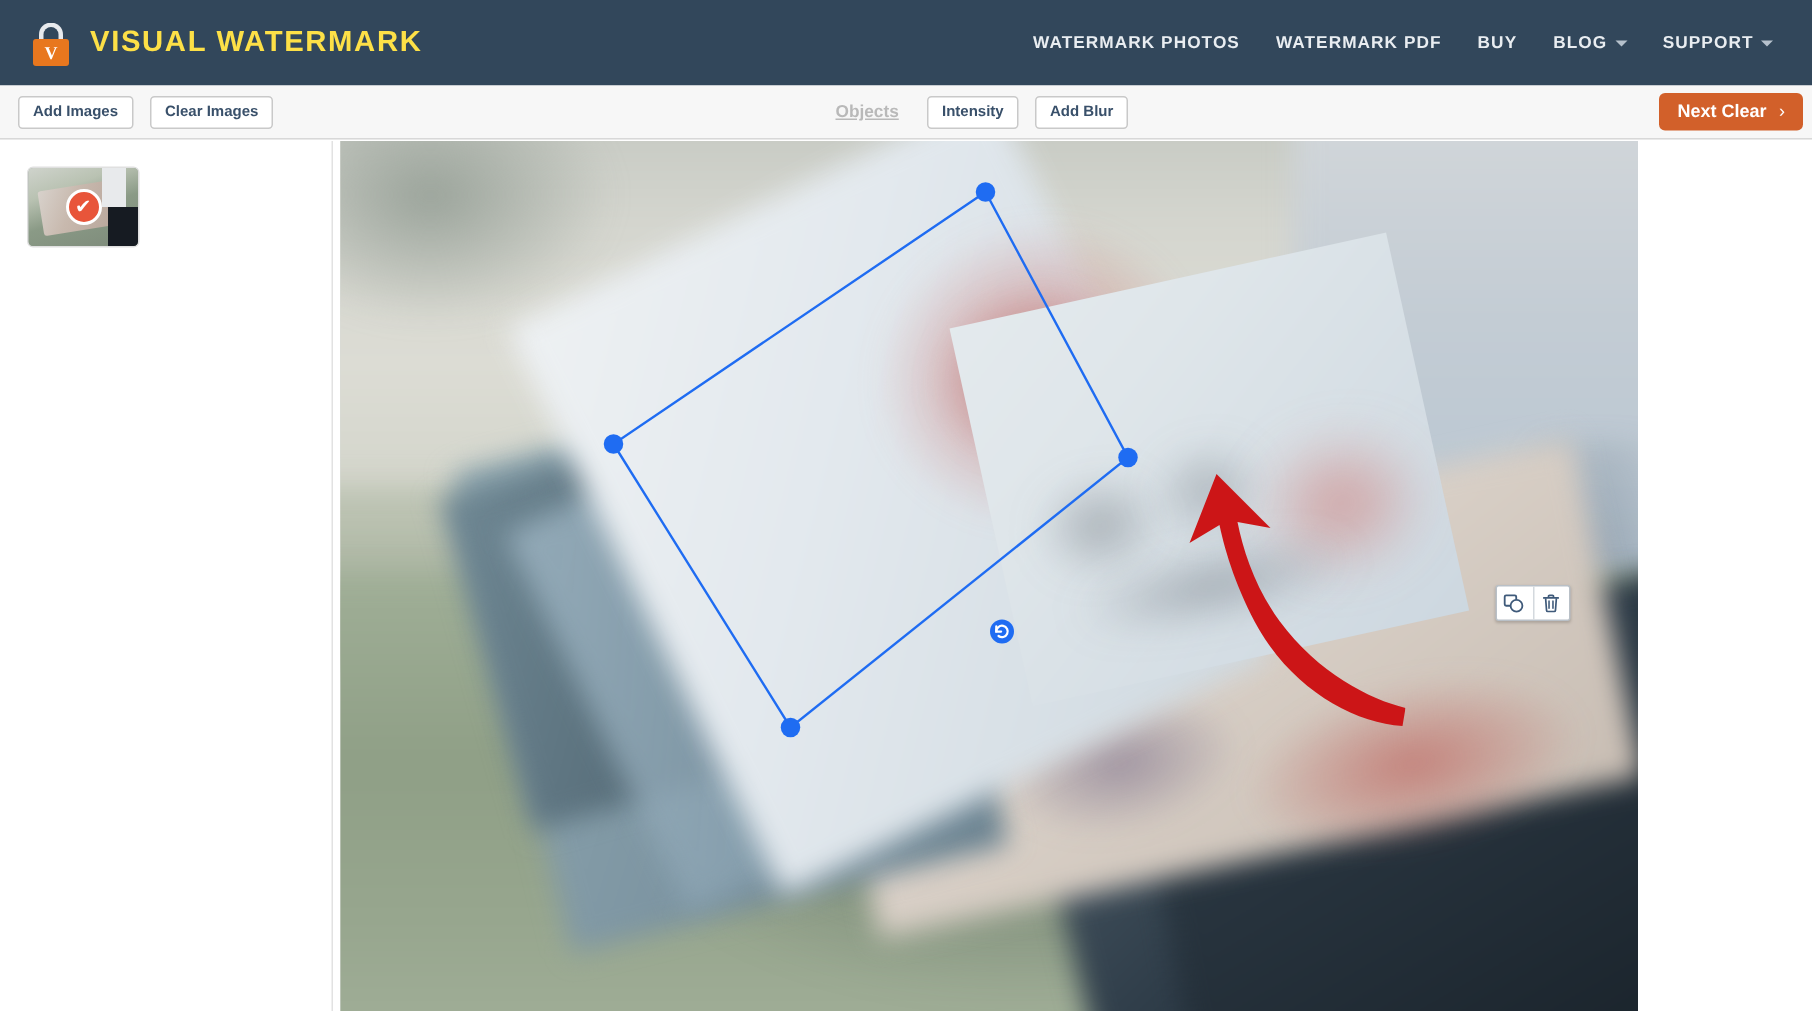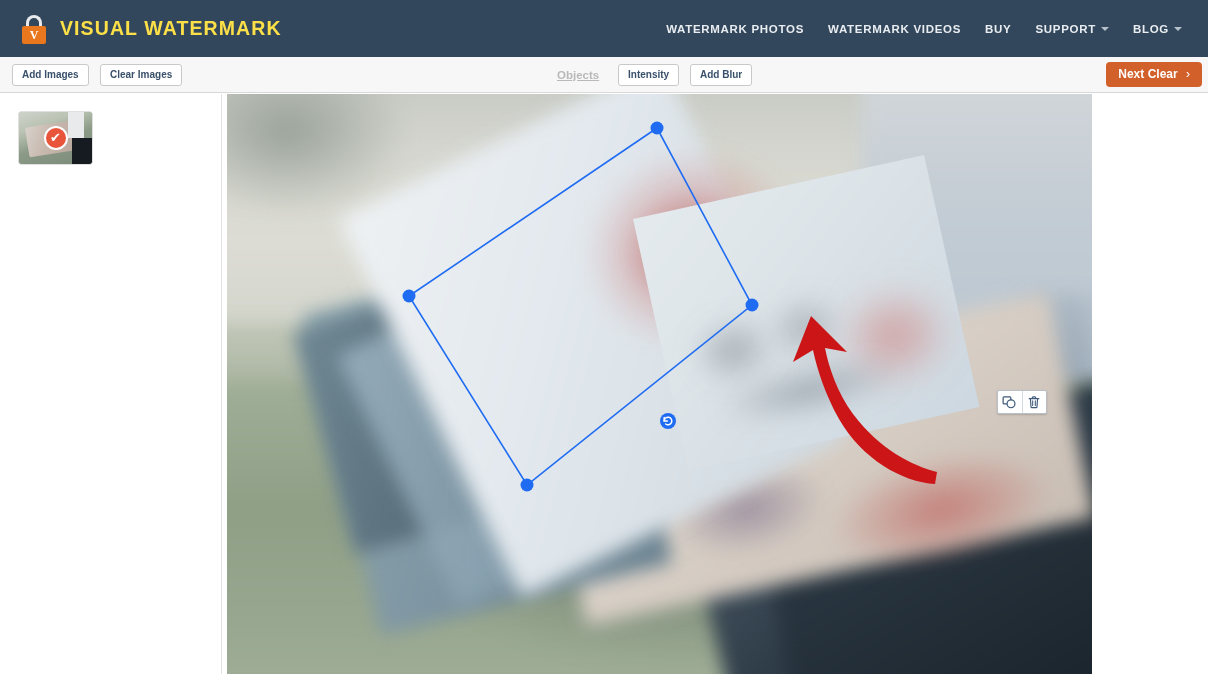--- a/index.html
+++ b/index.html
@@ -379,31 +379,31 @@
       <div class="lock-body">V</div>
     </div>
     <span id="brand-text">VISUAL WATERMARK</span>
   </div>
 
   <nav id="nav">
     <div class="nav-item">
       <span>WATERMARK PHOTOS</span>
     </div>
     <div class="nav-item">
-      <span>WATERMARK VIDEOS</span>
+      <span>WATERMARK PDF</span>
     </div>
     <div class="nav-item">
       <span>BUY</span>
     </div>
     <div class="nav-item">
+      <span>BLOG</span>
+      <i class="caret"></i>
+    </div>
+    <div class="nav-item">
       <span>SUPPORT</span>
-      <i class="caret"></i>
-    </div>
-    <div class="nav-item">
-      <span>BLOG</span>
       <i class="caret"></i>
     </div>
   </nav>
 </div>
 
 <div id="toolbar">
   <div class="tb-btn" id="btn-add-images">Add Images</div>
   <div class="tb-btn" id="btn-clear-images">Clear Images</div>
 
   <div class="tb-flat" id="btn-objects">Objects</div>

